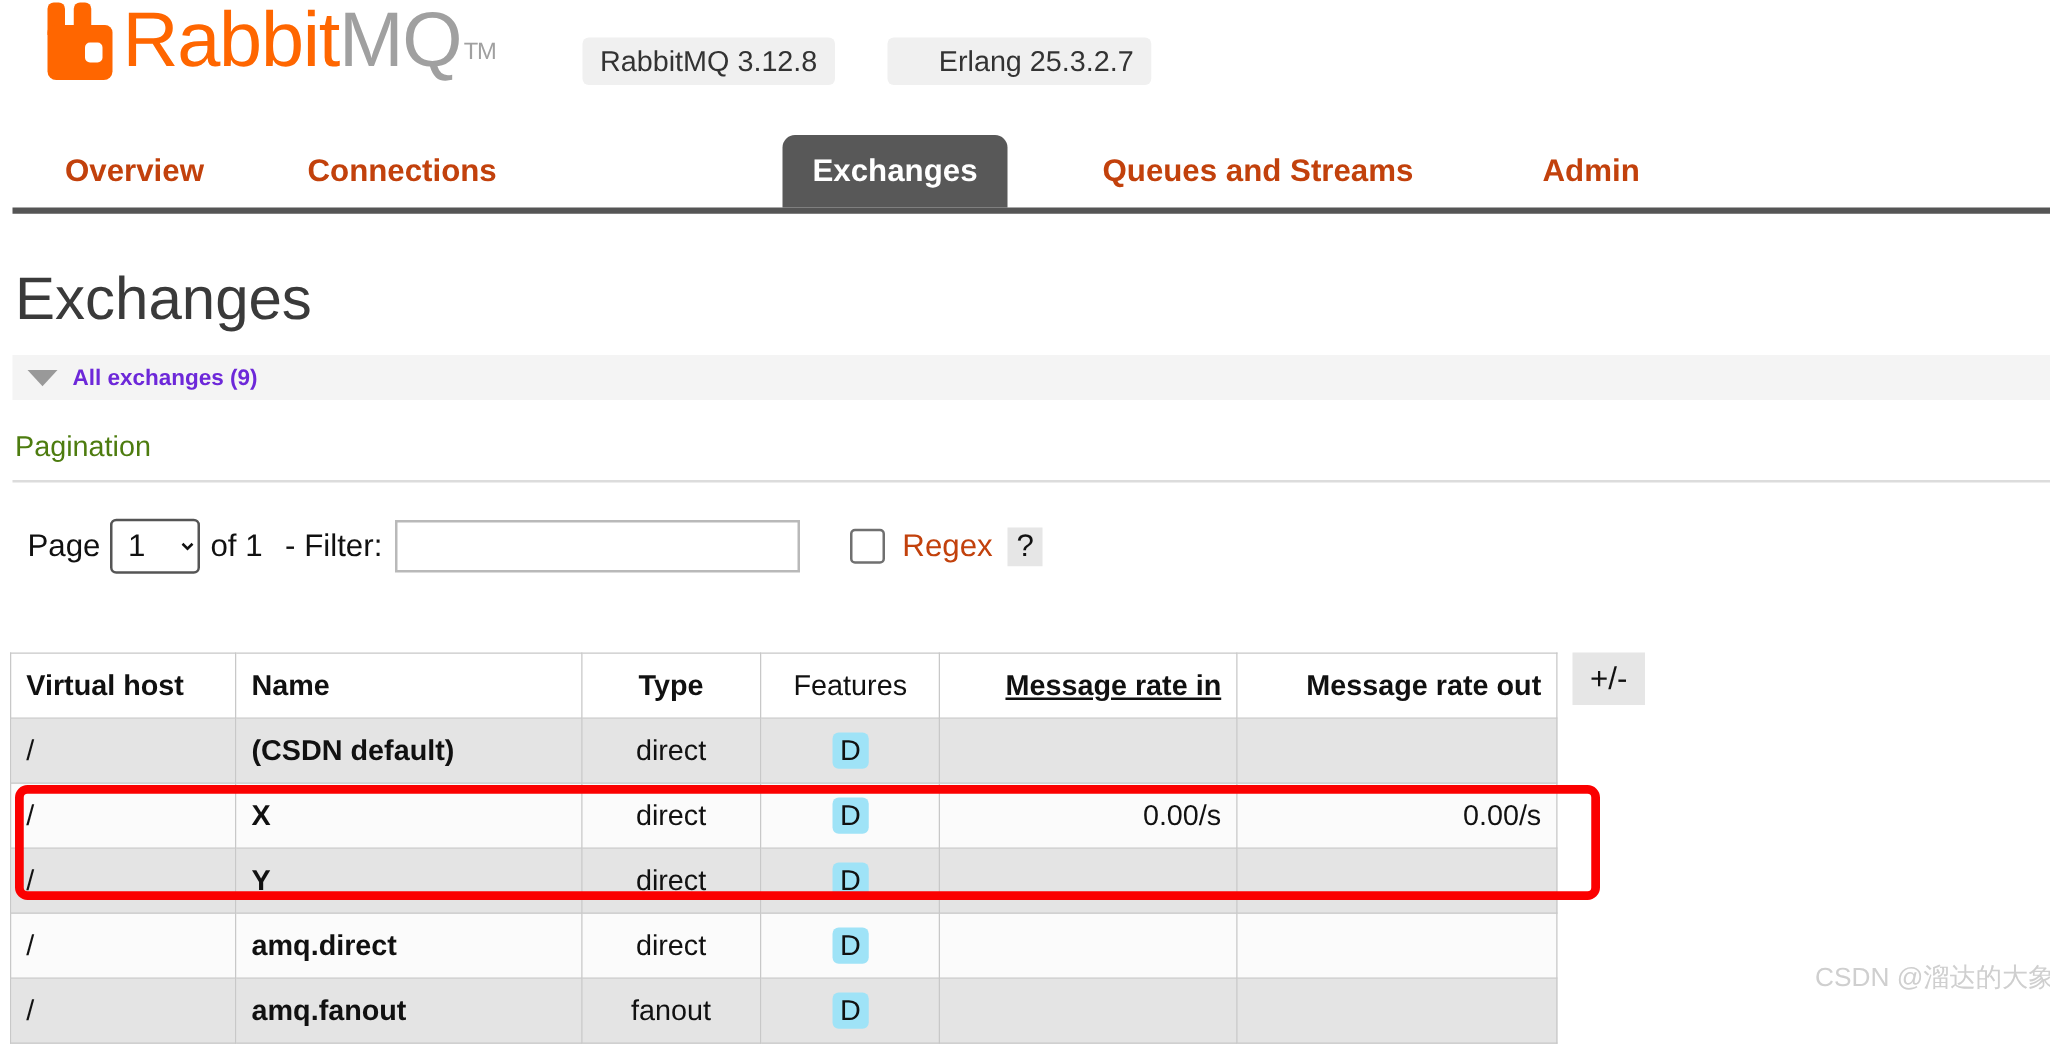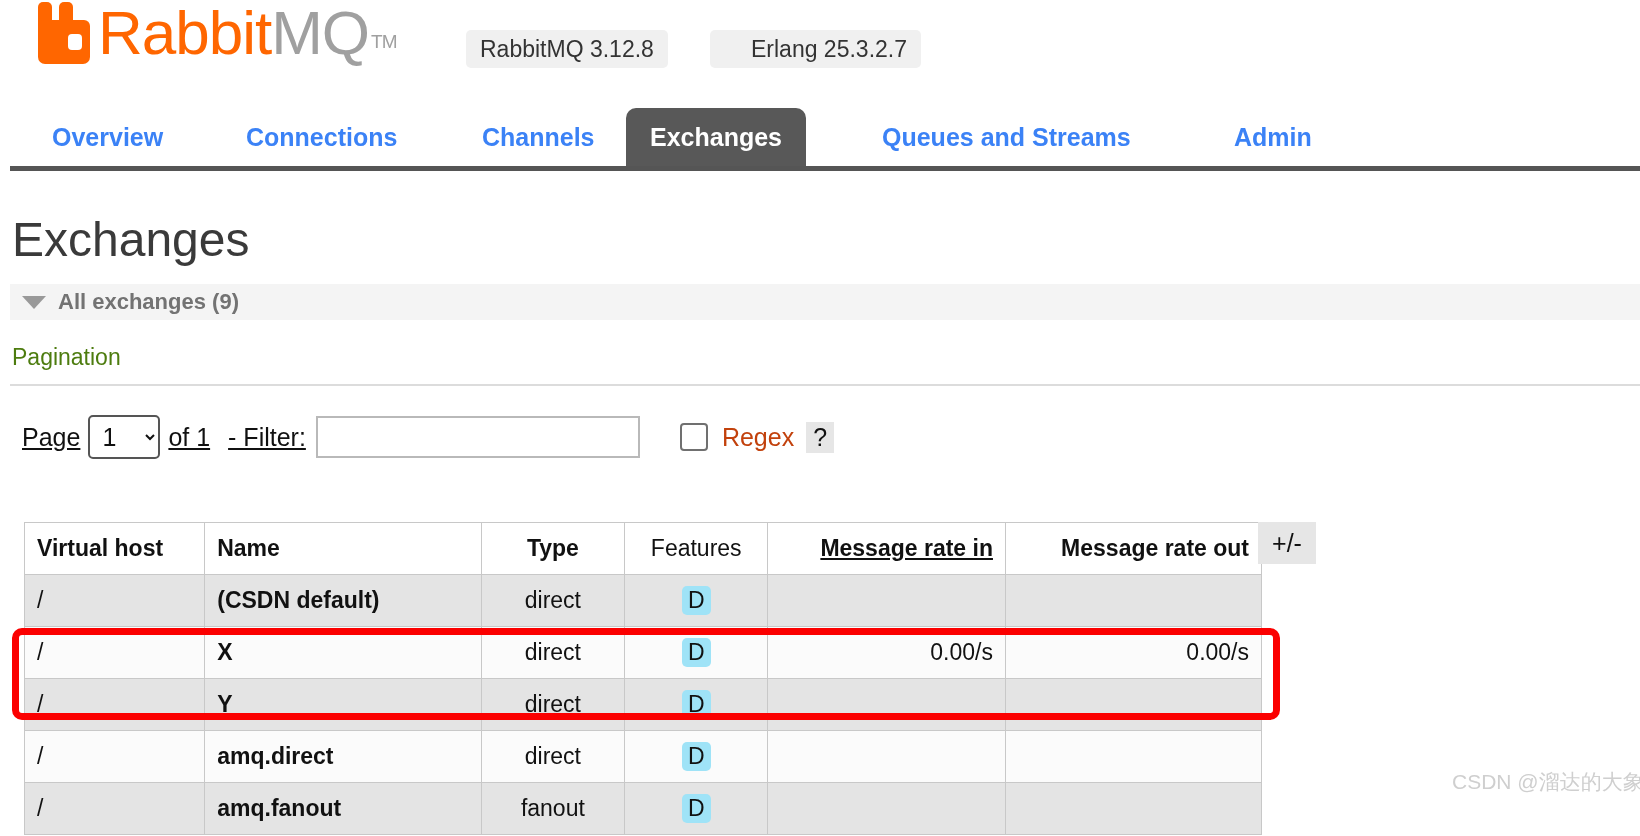--- a/index.html
+++ b/index.html
@@ -34,62 +34,62 @@
     font-size:23px; color:#333;
   }
   .pill-rmq { left:466px; }
   .pill-erl { left:710px;padding-left:41px; }
 
   
   .nav { position:absolute; left:0; top:108px; width:1640px; height:63px; }
   .nav-underline { position:absolute; left:10px; top:166px; width:1630px; height:5px; background:#555; }
   .tab {
     position:absolute; top:0; height:58px; display:flex; align-items:center;
-    justify-content:center; font-size:25px; font-weight:bold; color:#3b82f6;
+    justify-content:center; font-size:25px; font-weight:bold; color:#c2410c;
     padding:0 24px; border-radius:10px 10px 0 0; cursor:pointer;
   }
   .tab.active { background:#585858; color:#ffffff; }
 
   
   .page-title {
     position:absolute; left:12px; top:212px; font-size:48px; color:#3a3a3a; font-weight:400;
   }
   .section-bar {
     position:absolute; left:10px; top:284px; width:1630px; height:36px;
     background:#f4f4f4; display:flex; align-items:center;
   }
   .tri { width:0; height:0; border-left:12px solid transparent; border-right:12px solid transparent;
          border-top:13px solid #999; margin:0 12px 0 12px; }
-  .section-label { font-size:22px; font-weight:bold; color:#737373; }
+  .section-label { font-size:18px; font-weight:bold; color:#6d28d9; }
 
   
   .pagination-label { position:absolute; left:12px; top:344px; font-size:23px; color:#4d7c0f; }
   .pagination-rule { position:absolute; left:10px; top:384px; width:1630px; height:2px; background:#dcdcdc; }
 
   .pag-row { position:absolute; left:0; top:414px; height:46px; display:flex; align-items:center; }
-  .pag-text { font-size:25px; color:#111;text-decoration:underline; }
+  .pag-text { font-size:25px; color:#111; }
   .page-select {
     margin:0 8px; width:72px; height:44px; font-size:25px; font-family:"Liberation Sans", sans-serif;
     border:2px solid #555; border-radius:5px; background:#fff; color:#111; padding-left:8px;
   }
   .filter-input {
     margin-left:10px; width:324px; height:42px; border:2px solid #b9b9b9; background:#fff;
     font-size:22px; padding:0 8px; font-family:"Liberation Sans", sans-serif;
   }
   .regex-box {
     margin-left:40px; width:28px; height:28px; border:2px solid #707070; border-radius:4px; background:#fff;
   }
   .regex-label { margin-left:14px; font-size:25px; color:#c2410c; }
   .help-q {
     margin-left:12px; background:#e6e6e6; color:#111; font-size:25px;
     padding:1px 7px; cursor:pointer;
   }
 
   
-  .tbl { position:absolute; left:24px; top:522px; width:1238px; border-collapse:collapse;border-radius:14px; }
+  .tbl { position:absolute; left:8px; top:522px; width:1238px; border-collapse:collapse;border-radius:14px; }
   .tbl th, .tbl td {
     border:1px solid #c8c8c8; font-size:23px; color:#111; height:52px; padding:0 12px;
     vertical-align:middle;
   }
   .tbl th { background:#ffffff; font-weight:bold; text-align:left; white-space:nowrap; }
   .tbl th.plain { font-weight:normal; text-align:center; }
   .tbl th.c-type { text-align:center; }
   .tbl th.c-rate { text-align:right; }
   .col-vhost { width:176px; }
   .col-name  { width:270px; }
@@ -143,21 +143,20 @@
         <span class="logo-rabbit">Rabbit</span><span class="logo-mq">MQ</span><span class="logo-tm">TM</span>
       </div>
     </div>
     <div class="version-pill pill-rmq">RabbitMQ 3.12.8</div>
     <div class="version-pill pill-erl">Erlang 25.3.2.7</div>
   </div>
 
   <div class="nav">
     <div class="tab" style="left:28px">Overview</div>
     <div class="tab" style="left:222px">Connections</div>
-    <div class="tab" style="left:458px">Channels</div>
     <div class="tab active" style="left:626px">Exchanges</div>
     <div class="tab" style="left:858px">Queues and Streams</div>
     <div class="tab" style="left:1210px">Admin</div>
   </div>
   <div class="nav-underline"></div>
 
   <div class="page-title">Exchanges</div>
   <div class="section-bar">
     <div class="tri"></div>
     <div class="section-label">All exchanges (9)</div>

